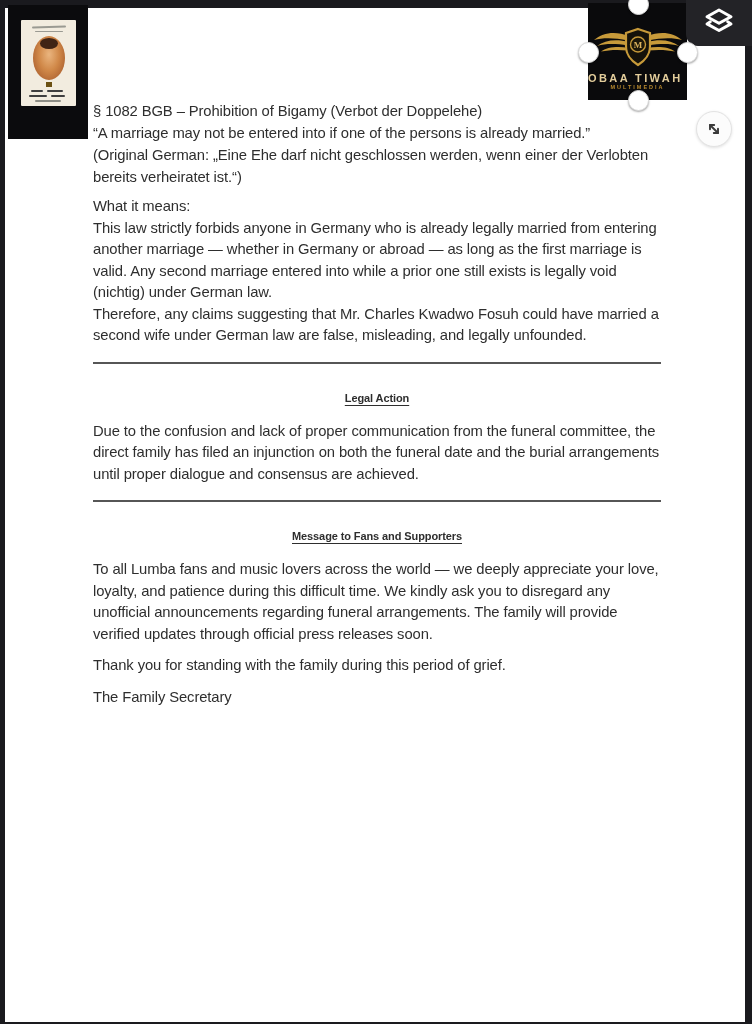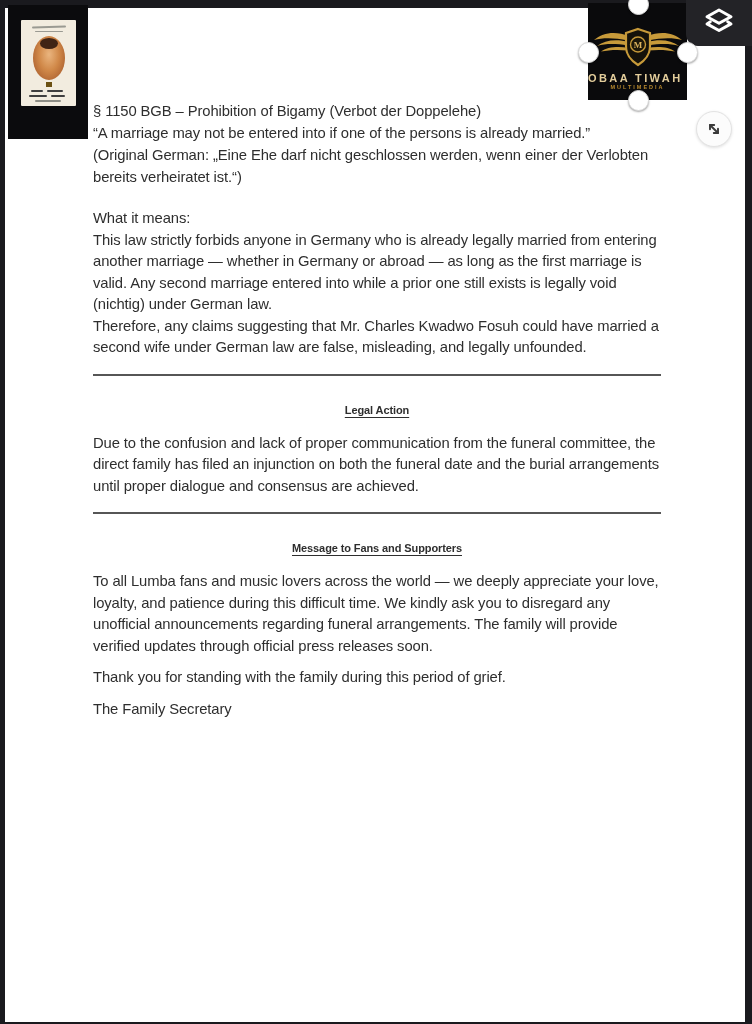--- a/index.html
+++ b/index.html
@@ -13,21 +13,21 @@
     position:absolute;left:5px;top:8px;right:7px;bottom:2px;
     background:#ffffff;
   }
   
   .doc{
     position:absolute;left:88px;top:92px;width:568px;
     color:#2e2e2e;font-size:14.8px;line-height:21.5px;letter-spacing:-0.1px;
   }
   .doc .intro-line{line-height:22px;}
   .italic{}
-  .lead{margin-top:20px;}
+  .lead{margin-top:8px;}
   .para{margin:0 0 10px 0;}
   .p-top{}
   hr.rule{border:0;height:2px;background:#565656;margin:15px 0 23px 0;}
   .section-heading{
     margin:0 0 12px 0;font-size:11px;font-weight:700;line-height:22px;
     text-decoration:underline;text-underline-offset:3px;text-align:center;
   }
   .sig-line{line-height:21.5px;}
 
   
@@ -96,21 +96,21 @@
   }
 </style>
 </head>
 <body>
 
 <div class="canvas">
 
   <div class="page">
     <div class="doc">
 
-      <div class="intro-line">§ 1150 BGB – Prohibition of Bigamy (Verbot der Doppelehe)</div>
+      <div class="intro-line">§ 1082 BGB – Prohibition of Bigamy (Verbot der Doppelehe)</div>
       <div class="intro-line">“A marriage may not be entered into if one of the persons is already married.”</div>
       <div class="intro-line italic">(Original German: „Eine Ehe darf nicht geschlossen werden, wenn einer der Verlobten bereits verheiratet ist.“)</div>
 
       <div class="lead">
         <div>What it means:</div>
         <div>This law strictly forbids anyone in Germany who is already legally married from entering another marriage — whether in Germany or abroad — as long as the first marriage is valid. Any second marriage entered into while a prior one still exists is legally void (nichtig) under German law.</div>
       </div>
 
       <p class="para p-top">Therefore, any claims suggesting that Mr. Charles Kwadwo Fosuh could have married a second wife under German law are false, misleading, and legally unfounded.</p>
 

